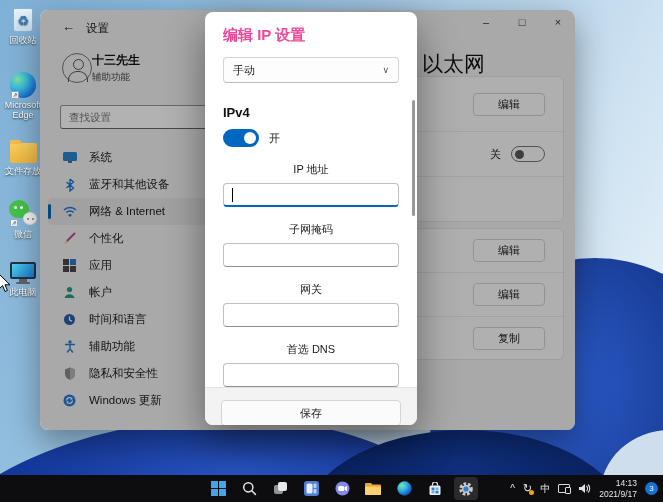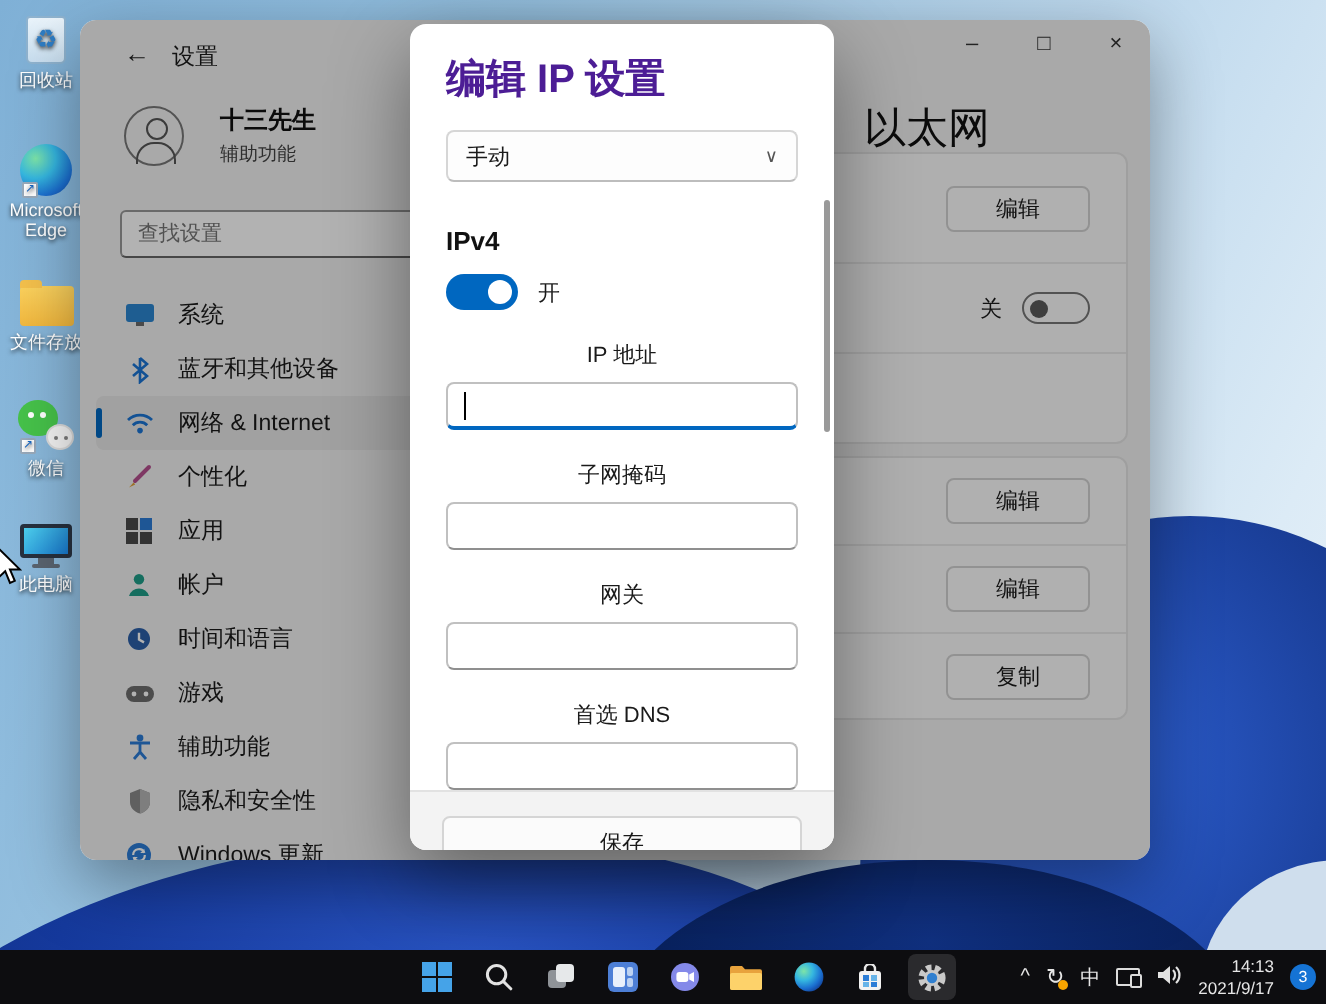--- a/index.html
+++ b/index.html
@@ -52,61 +52,61 @@
 
   
   .win { position:absolute; left:40px; top:10px; width:535px; height:420px; background:#f3f3f3;
          border-radius:8px; box-shadow:0 12px 34px rgba(0,0,0,.38); overflow:hidden; }
   .titlebar { position:absolute; left:0; top:0; width:100%; height:36px; }
   .back { position:absolute; left:22px; top:9px; font-size:13px; color:#222; }
   .win-title { position:absolute; left:46px; top:11px; font-size:11.5px; color:#1a1a1a; }
   .winctl { position:absolute; right:10px; top:6px; display:flex; gap:22px; color:#333; font-size:11px; }
   .winctl span { width:14px; text-align:center; }
 
-  .account { position:absolute; left:22px; top:42px; display:flex; gap:18px; align-items:center; }
+  .account { position:absolute; left:22px; top:42px; display:flex; gap:0; align-items:center; }
   .avatar { width:30px; height:30px; border-radius:50%; border:1px solid #777; position:relative; }
   .avatar::before { content:""; position:absolute; left:10px; top:5px; width:9px; height:9px; border:1.5px solid #555; border-radius:50%; }
   .avatar::after { content:""; position:absolute; left:5px; top:17px; width:18px; height:10px; border:1.5px solid #555; border-bottom:none; border-radius:9px 9px 0 0; }
   .acc-name { font-size:12px; color:#111; font-weight:bold; }
   .acc-type { font-size:9.5px; color:#444; margin-top:2px; }
 
   .searchbox { position:absolute; left:20px; top:95px; width:162px; height:24px; background:#fff;
          border:1px solid #999; border-bottom-color:#666; border-radius:3px; }
   .searchbox input { width:100%; height:100%; border:none; outline:none; background:transparent;
          font-size:10.5px; padding:0 8px; color:#333; font-family:Liberation Serif, serif; }
 
   .nav { position:absolute; left:8px; top:134px; width:174px; display:flex; flex-direction:column; }
   .nav-item { position:relative; height:27px; display:flex; align-items:center; gap:12px;
          padding-left:14px; font-size:11.5px; color:#1b1b1b; border-radius:4px; }
   .nav-item.sel { background:#e7e7e7; }
   .nav-item.sel::before { content:""; position:absolute; left:0; top:6px; width:3px; height:15px;
          background:#0067c0; border-radius:2px; }
   .nico { width:15px; height:15px; display:flex; align-items:center; justify-content:center; }
 
-  .page-title { position:absolute; left:392px; top:40px; font-size:21px; color:#111; }
+  .page-title { position:absolute; left:382px; top:40px; font-size:21px; color:#111; }
   .card { position:absolute; left:172px; width:352px; background:#fbfbfb; border:1px solid #e4e4e4; border-radius:6px; }
   .cardA { top:66px; height:146px; }
   .cardB { top:218px; height:132px; }
   .crow { display:flex; align-items:center; justify-content:flex-end; padding-right:18px; }
   .crow.lined { border-bottom:1px solid #e8e8e8; }
   .wbtn { width:72px; height:23px; background:#fdfdfd; border:1px solid #d2d2d2; border-radius:4px;
           font-size:11px; color:#1a1a1a; display:flex; align-items:center; justify-content:center; }
   .tgl-off { width:34px; height:16px; border:1px solid #767676; border-radius:9px; position:relative; margin-left:10px; }
   .tgl-off::after { content:""; position:absolute; left:3px; top:2.5px; width:9px; height:9px; border-radius:50%; background:#5a5a5a; }
   .tgl-off-label { font-size:11px; color:#1a1a1a; }
   .datalink { position:absolute; left:195px; font-size:11px; color:#0b5ea8; text-decoration:none; }
 
   .smoke { position:absolute; inset:0; background:rgba(0,0,0,.30); border-radius:8px; z-index:5; }
 
   
   .dlg { position:absolute; left:205px; top:12px; width:212px; height:413px; background:#fff;
          border-radius:8px; box-shadow:0 14px 40px rgba(0,0,0,.42); z-index:50;
          display:flex; flex-direction:column; overflow:hidden; }
   .dlg-body { flex:1; padding:14px 18px 0; position:relative; }
-  .dlg-title { font-size:20px; font-weight:bold; color:#4c1d95; }
+  .dlg-title { font-size:15px; font-weight:bold; color:#ec4899; }
   .dd { margin-top:12px; height:26px; border:1px solid #d6d6d6; border-bottom-color:#bdbdbd;
         border-radius:4px; background:#fdfdfd; display:flex; align-items:center;
         justify-content:space-between; padding:0 9px; font-size:11px; color:#1a1a1a; }
   .dd .chev { color:#555; font-size:9px; }
   .sec-h { margin-top:22px; font-size:13px; font-weight:bold; color:#111; }
   .tglrow { margin-top:9px; display:flex; align-items:center; gap:10px; }
   .tgl-on { width:36px; height:18px; border-radius:10px; background:#0067c0; position:relative; }
   .tgl-on::after { content:""; position:absolute; right:3px; top:3px; width:12px; height:12px; border-radius:50%; background:#fff; }
   .tgl-on-label { font-size:11px; color:#1a1a1a; }
   .f-label { margin-top:15px; font-size:11px; color:#1a1a1a;text-align:center; }
@@ -274,30 +274,20 @@
         <span class="nico">
           <svg width="13" height="13" viewBox="0 0 13 13">
               <circle cx="6.5" cy="6.5" r="5.5" fill="#2b5fa8"></circle>
               <path d="M6.5 3.4 V6.8 L9 8.2" stroke="#fff" stroke-width="1.2" fill="none"></path>
             </svg>
           </span>
         <span>时间和语言</span>
       </div>
       <div class="nav-item">
         <span class="nico">
-          <svg width="14" height="10" viewBox="0 0 14 10">
-              <rect x="0" y="1" width="14" height="8" rx="4" fill="#6d6d6d"></rect>
-              <circle cx="4" cy="5" r="1.2" fill="#fff"></circle>
-              <circle cx="10" cy="5" r="1.2" fill="#fff"></circle>
-            </svg>
-          </span>
-        <span>游戏</span>
-      </div>
-      <div class="nav-item">
-        <span class="nico">
           <svg width="12" height="13" viewBox="0 0 12 13">
               <circle cx="6" cy="2" r="1.7" fill="#2b7cd6"></circle>
               <path d="M1 4.5 H11 M6 4.5 V9 M6 9 L3 12.5 M6 9 L9 12.5" stroke="#2b7cd6" stroke-width="1.4" fill="none"></path>
             </svg>
           </span>
         <span>辅助功能</span>
       </div>
       <div class="nav-item">
         <span class="nico">
           <svg width="12" height="13" viewBox="0 0 12 13">

